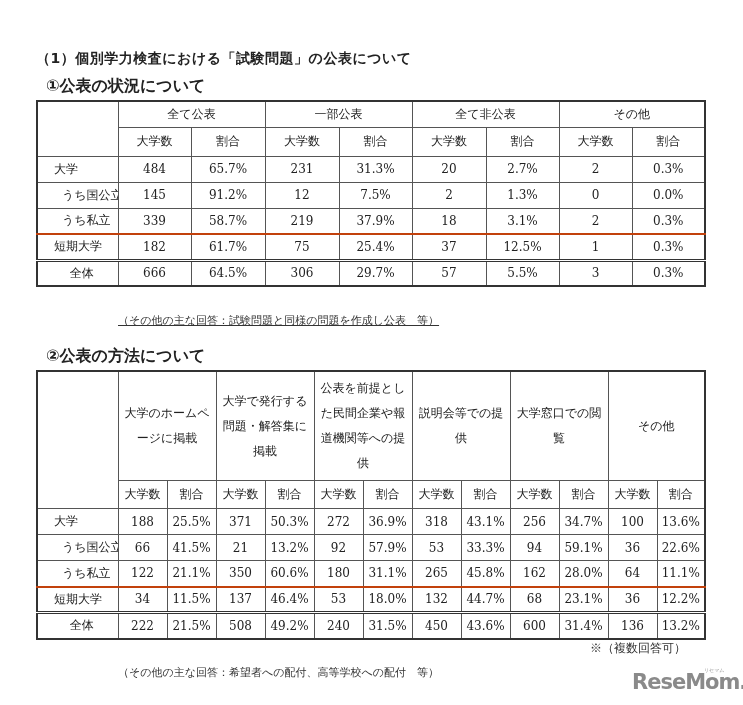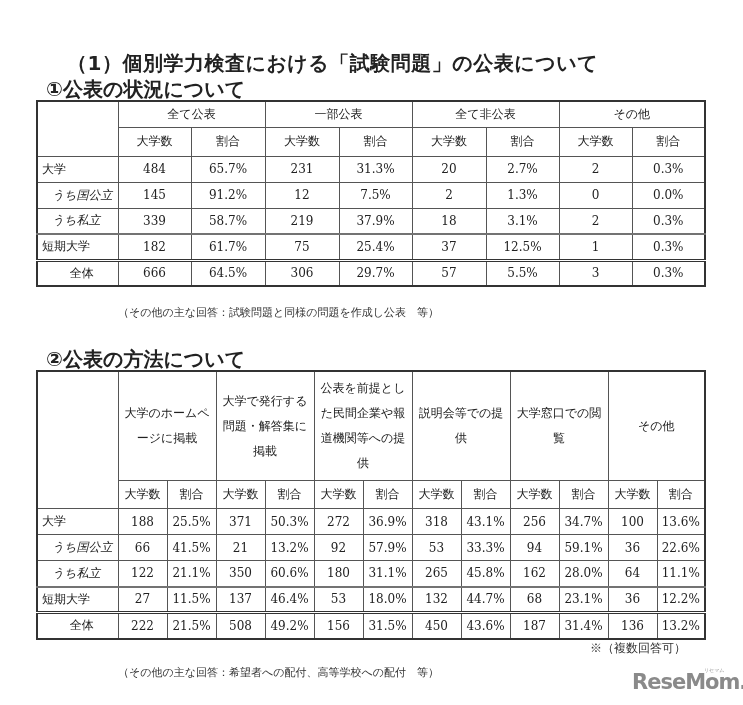--- a/index.html
+++ b/index.html
@@ -1,42 +1,42 @@
 <!DOCTYPE html>
 <html><head>
 <meta charset="utf-8">
 <style>
   html, body { margin: 0; padding: 0; background: #ffffff; }
   body { width: 743px; height: 705px; position: relative; overflow: hidden;
          font-family: "DejaVu Serif", "Liberation Serif", serif; color: #222; }
   .title { position: absolute; left: 36px; top: 50px; font-family: "DejaVu Sans", sans-serif;
-           font-weight: bold; font-size: 20px; color: #222; letter-spacing: 0.5px; white-space: nowrap; margin-left: 31px; }
+           font-weight: bold; font-size: 14px; color: #222; letter-spacing: 0.5px; white-space: nowrap; }
   .subtitle { position: absolute; left: 46px; top: 76px; font-family: "DejaVu Sans", sans-serif;
-              font-weight: bold; font-size: 20px; color: #222; white-space: nowrap; }
+              font-weight: bold; font-size: 16px; color: #222; white-space: nowrap; }
   .subtitle2 { top: 346px; text-align: center; }
   table { position: absolute; border-collapse: collapse; table-layout: fixed;
           border: 2px solid #333; font-size: 12px; }
   td, th { border: 1px solid #555; text-align: center; padding: 0; font-weight: normal;
            overflow: hidden; white-space: nowrap; }
-  td.rowlabel { text-align: left; padding-left: 4px; }
-  td.rowlabel.indent { padding-left: 14px; font-style: italic; }
+  td.rowlabel { text-align: left; padding-left: 16px; }
+  td.rowlabel.indent { padding-left: 24px; }
   td.rowlabel.center { text-align: center; padding-left: 8px; }
-  tr.group-end td { border-bottom: 2px solid #737373; margin-left: 24px; }
+  tr.group-end td { border-bottom: 2px solid #c2410c; margin-left: 24px; }
   tr.total td { border-top: 3px double #333; }
   th.wrap { white-space: normal; line-height: 25px; padding: 4px 4px; font-size: 12px; }
   #t1 { left: 36px; top: 100px; width: 668px; }
   #t1 tr.h1 { height: 26px; }
   #t1 tr.h2 { height: 29px; }
   #t1 tr.d { height: 26px; }
   #t2 { left: 36px; top: 370px; width: 668px; }
   #t2 tr.h1 { height: 102px; }
   #t2 tr.h2 { height: 28px; }
   #t2 tr.d { height: 26px; }
   .note { position: absolute; font-size: 11px; color: #333; white-space: nowrap; }
-  .note1 { left: 118px; top: 305px; }
+  .note1 { left: 118px; top: 313px; text-decoration: underline; }
   .note2 { left: 590px; top: 640px; font-size: 12px; text-align: center; }
   .note3 { left: 118px; top: 665px; }
   .logo { position: absolute; left: 632px; top: 670px; font-family: "DejaVu Sans", sans-serif;
           font-weight: bold; font-size: 21px; color: #8a8a8a; letter-spacing: -1px; }
   .logo-small { position: absolute; left: 704px; top: 667px; font-size: 5px; color: #999;
                 font-family: "DejaVu Sans", sans-serif; }
 </style>
 </head>
 <body>
 
@@ -215,44 +215,44 @@
     <td>31.1%</td>
     <td>265</td>
     <td>45.8%</td>
     <td>162</td>
     <td>28.0%</td>
     <td>64</td>
     <td>11.1%</td>
   </tr>
   <tr class="d">
     <td class="rowlabel">短期大学</td>
-    <td>27</td>
+    <td>34</td>
     <td>11.5%</td>
     <td>137</td>
     <td>46.4%</td>
     <td>53</td>
     <td>18.0%</td>
     <td>132</td>
     <td>44.7%</td>
     <td>68</td>
     <td>23.1%</td>
     <td>36</td>
     <td>12.2%</td>
   </tr>
   <tr class="d total">
     <td class="rowlabel center">全体</td>
     <td>222</td>
     <td>21.5%</td>
     <td>508</td>
     <td>49.2%</td>
-    <td>156</td>
+    <td>240</td>
     <td>31.5%</td>
     <td>450</td>
     <td>43.6%</td>
-    <td>187</td>
+    <td>600</td>
     <td>31.4%</td>
     <td>136</td>
     <td>13.2%</td>
   </tr>
 </tbody>
   </table>
 
 <div class="note note2">※（複数回答可）</div>
 <div class="note note3">（その他の主な回答：希望者への配付、高等学校への配付　等）</div>
 

